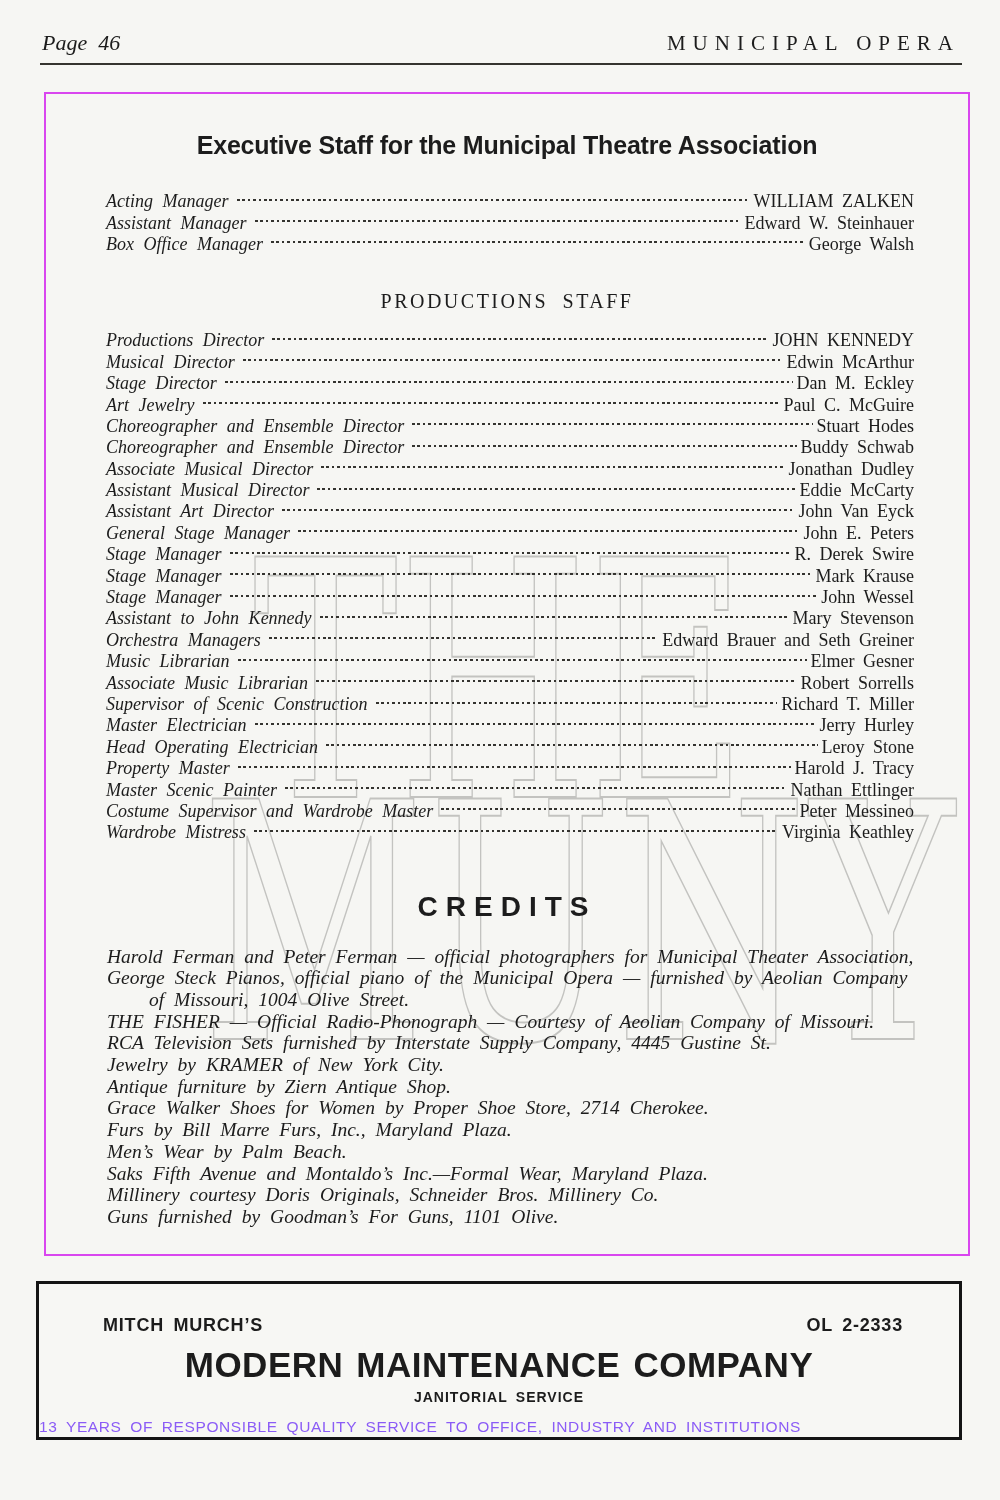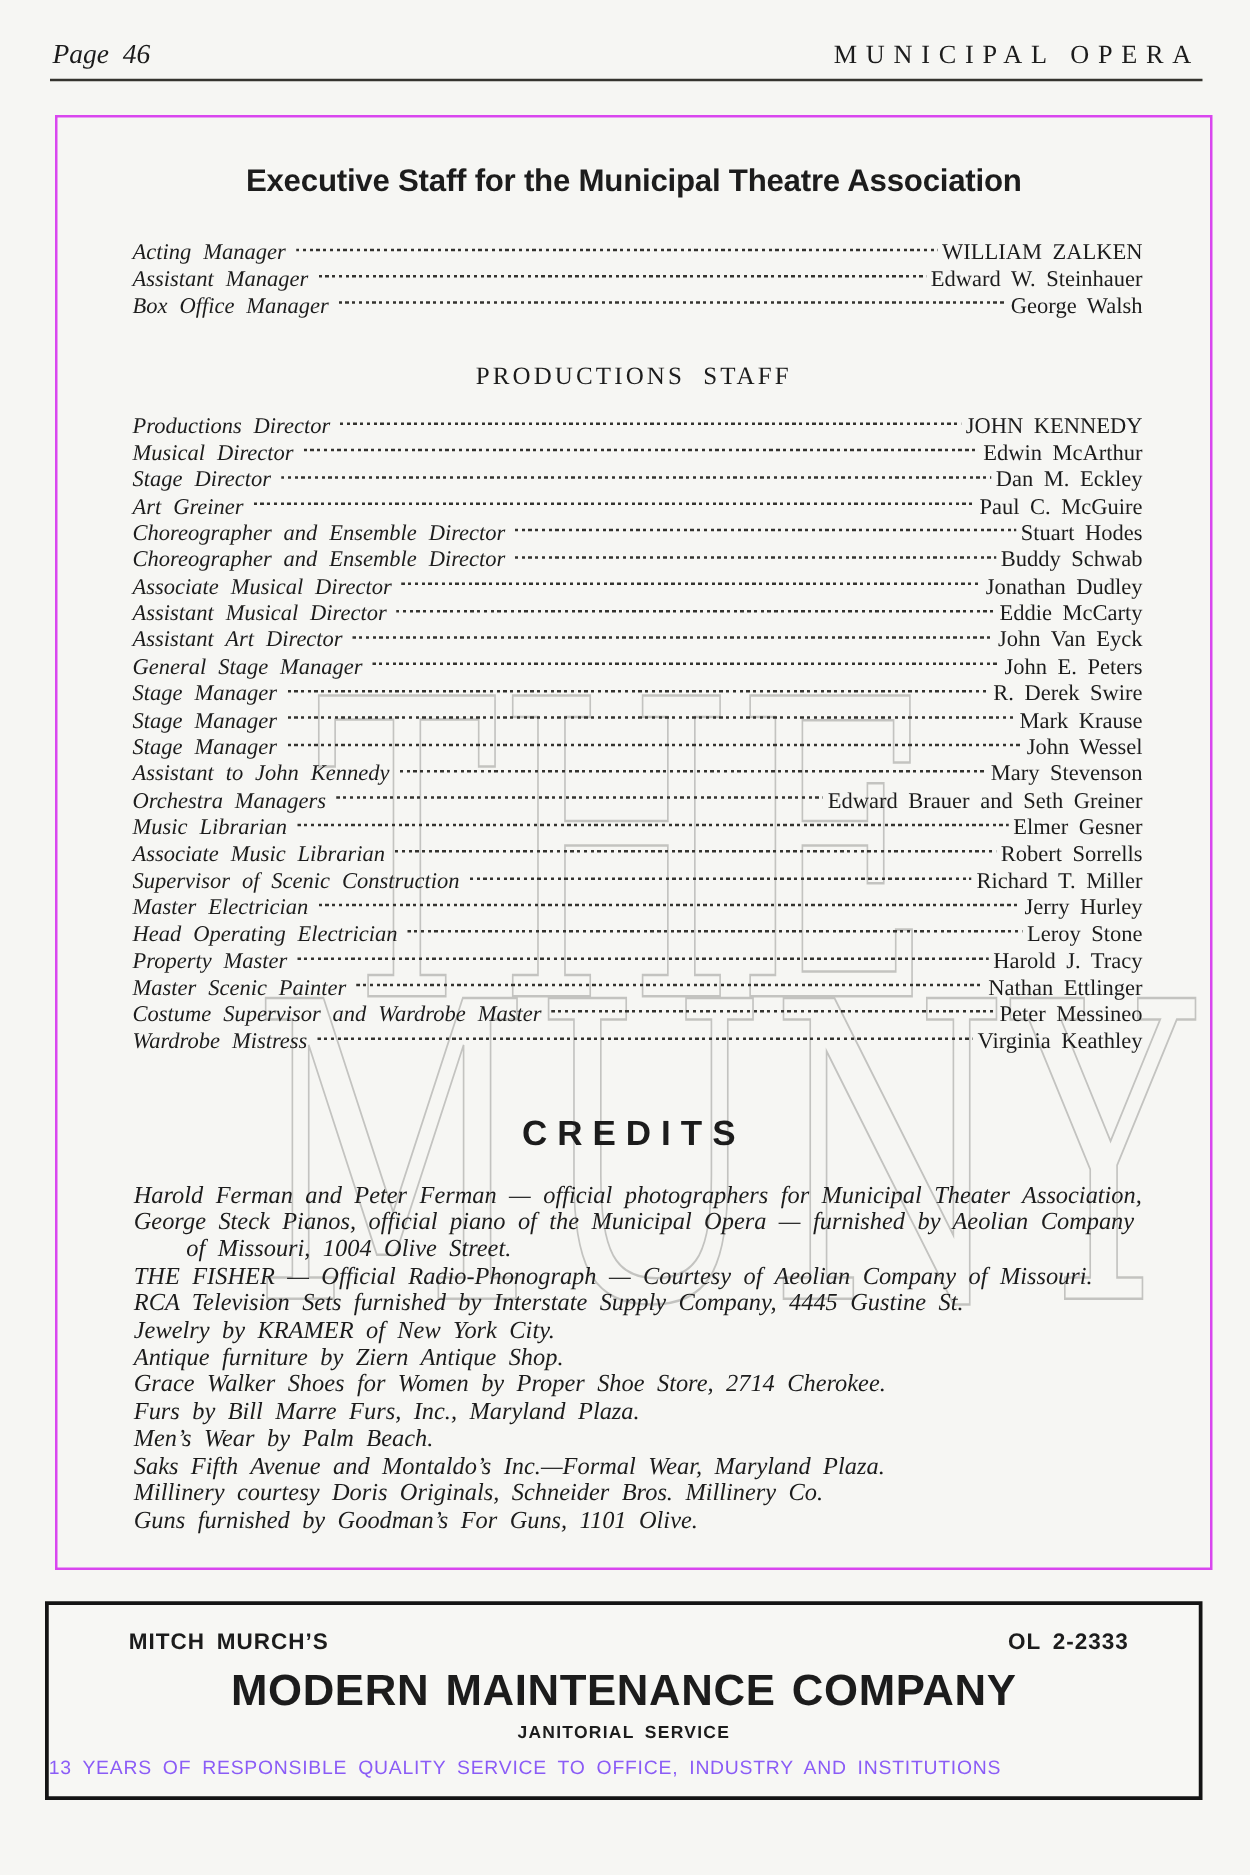--- a/index.html
+++ b/index.html
@@ -92,21 +92,21 @@
   .ad-box {
     position:absolute; top:1281px; left:36px;
     width:926px; height:159px;
     border:3px solid #141414;
     background:#f7f7f4;
     font-family:"Liberation Sans", sans-serif;
     z-index:1;
   }
   .ad-top {
     display:flex; justify-content:space-between;
-    padding:19px 56px 0 64px;
+    padding:31px 56px 0 64px;
     font-weight:bold; font-size:18px; letter-spacing:0.8px; word-spacing:0.2em;
   }
   .ad-company {
     margin-top:9px; text-align:center;
     font-weight:bold; font-size:35px; letter-spacing:0.5px; word-spacing:0.08em;
   }
   .ad-service {
     margin-top:4px; text-align:center;
     font-weight:bold; font-size:14px; letter-spacing:1px; word-spacing:0.25em;
   }
@@ -170,21 +170,21 @@
           <span class="name">Edwin McArthur</span>
         </div>
 
         <div class="staff-row">
           <span class="role">Stage Director</span>
           <span class="leader"></span>
           <span class="name">Dan M. Eckley</span>
         </div>
 
         <div class="staff-row">
-          <span class="role">Art Greiner</span>
+          <span class="role">Art Jewelry</span>
           <span class="leader"></span>
           <span class="name">Paul C. McGuire</span>
         </div>
 
         <div class="staff-row">
           <span class="role">Choreographer and Ensemble Director</span>
           <span class="leader"></span>
           <span class="name">Stuart Hodes</span>
         </div>
 

